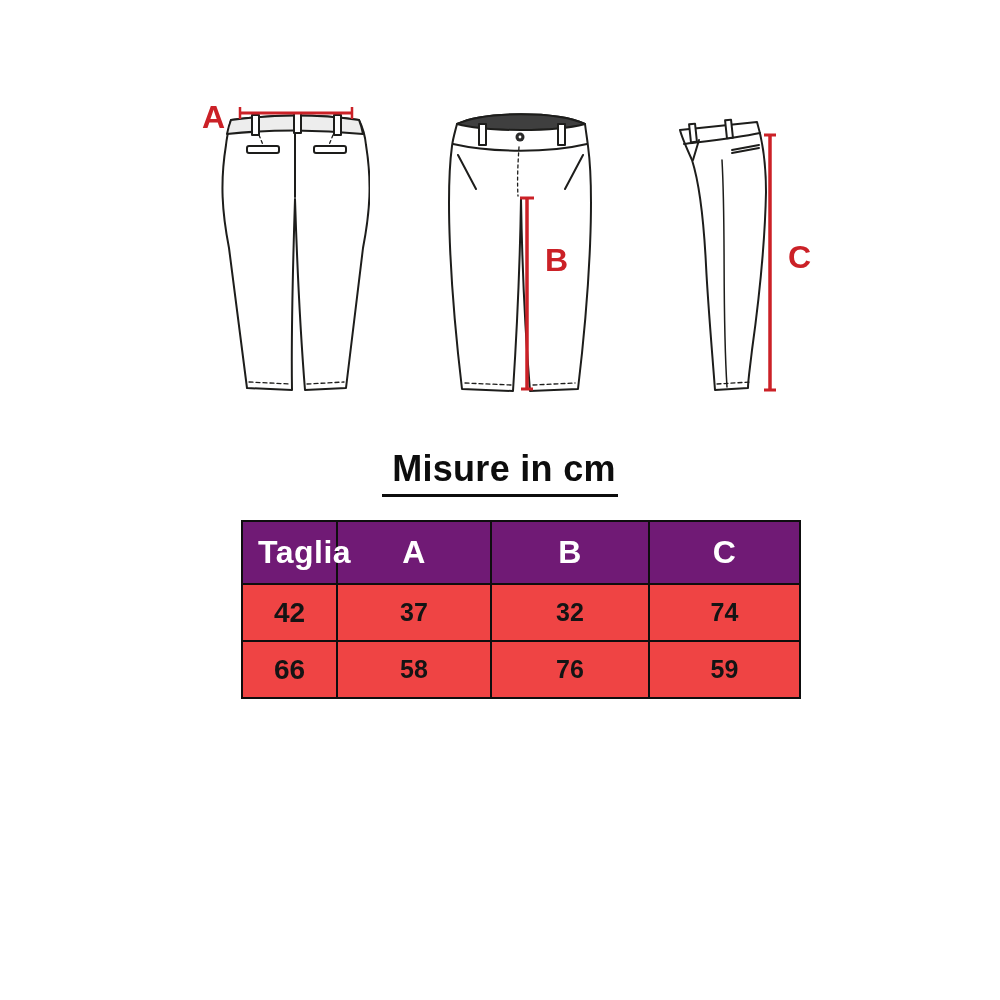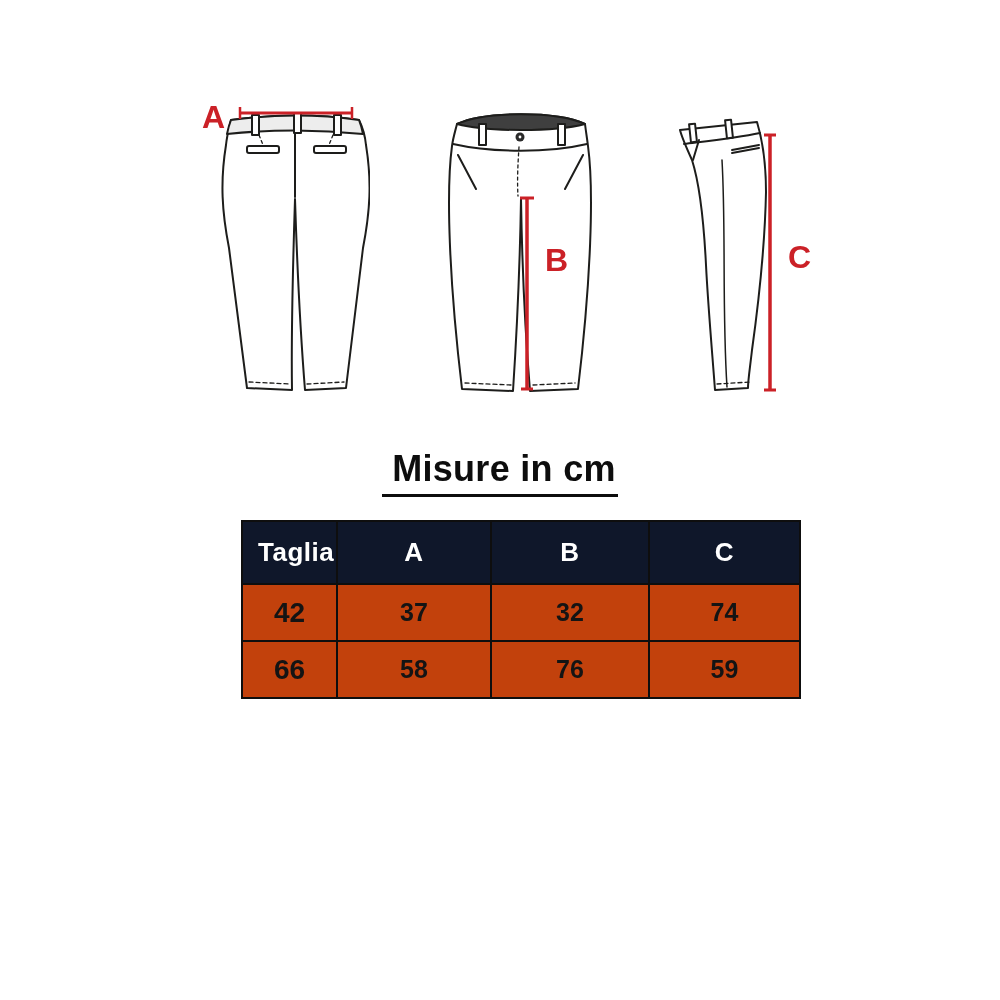--- a/index.html
+++ b/index.html
@@ -25,26 +25,26 @@
   }
   .title-underline{
     position:absolute;left:382px;top:494px;width:236px;height:3px;background:#0d0d0d;
   }
   table.size-table{
     position:absolute;left:241px;top:520px;border-collapse:collapse;table-layout:fixed;
     width:558px;
   }
   .size-table th,.size-table td{border:2px solid #0e0e0e;box-sizing:border-box;padding:0;}
   .size-table thead th{
-    background:#0f172a;color:#ffffff;height:63px;font-size:26px;font-weight:800;
+    background:#701a75;color:#ffffff;height:63px;font-size:32px;font-weight:800;
     text-align:center;letter-spacing:0.5px;
   }
   .size-table thead th.col-taglia{text-align:left;padding-left:15px;}
   .size-table tbody td{
-    height:57px;background:#c2410c;color:#141414;text-align:center;
+    height:57px;background:#ef4444;color:#141414;text-align:center;
     font-size:25px;font-weight:700;
   }
   .size-table tbody td.size-col{font-size:28px;font-weight:800;}
 </style>
 </head>
 <body>
 
 <div class="canvas">
 
   <svg id="svg-back" class="pants-svg" width="175" height="300" viewBox="0 0 175 300" xmlns="http://www.w3.org/2000/svg">

